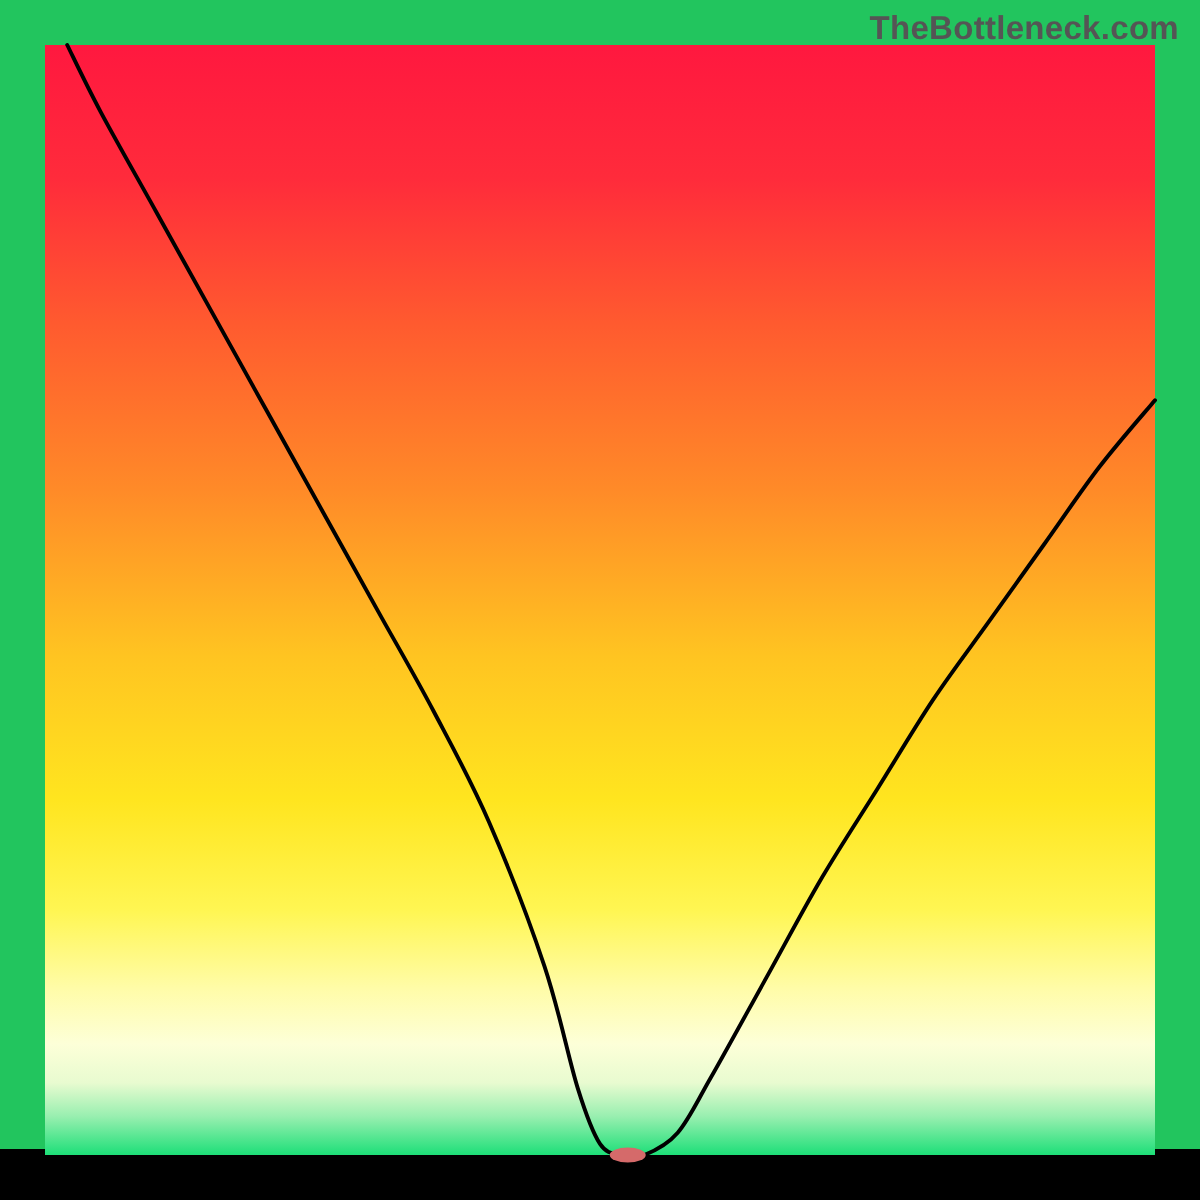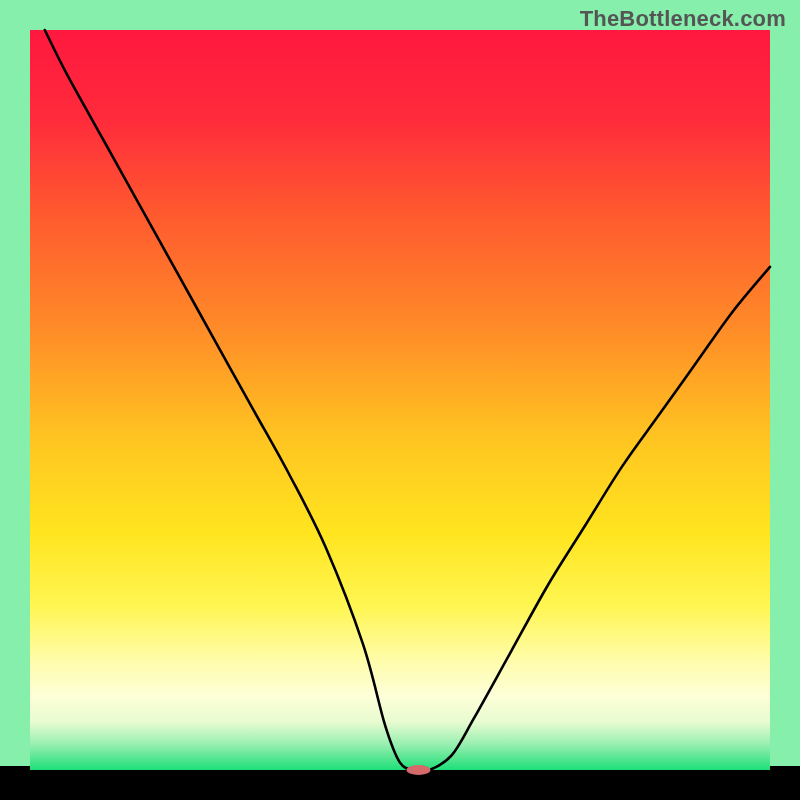--- a/index.html
+++ b/index.html
@@ -8,21 +8,21 @@
     width: 800px;
     height: 800px;
     background: #000;
     font-family: Arial, Helvetica, sans-serif;
     overflow: hidden;
   }
   .frame {
     position: relative;
     width: 800px;
     height: 766px;
-    background: #86efac;
+    background: #22c55e;
   }
   .watermark {
     position: absolute;
     top: 6px;
     right: 14px;
     color: #555;
     font-size: 22px;
     font-weight: 600;
     letter-spacing: 0.2px;
     z-index: 5;

